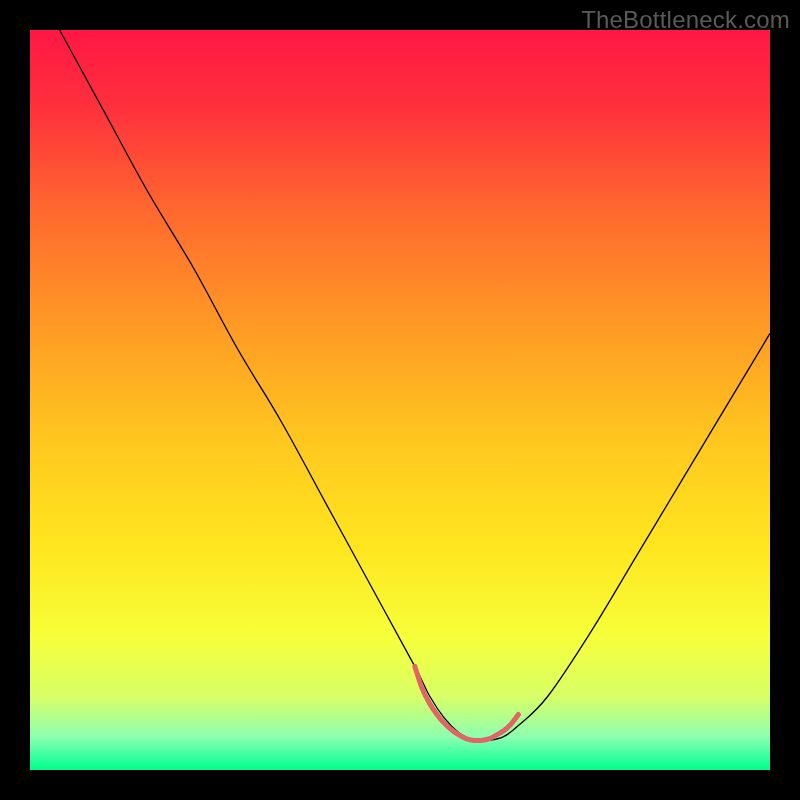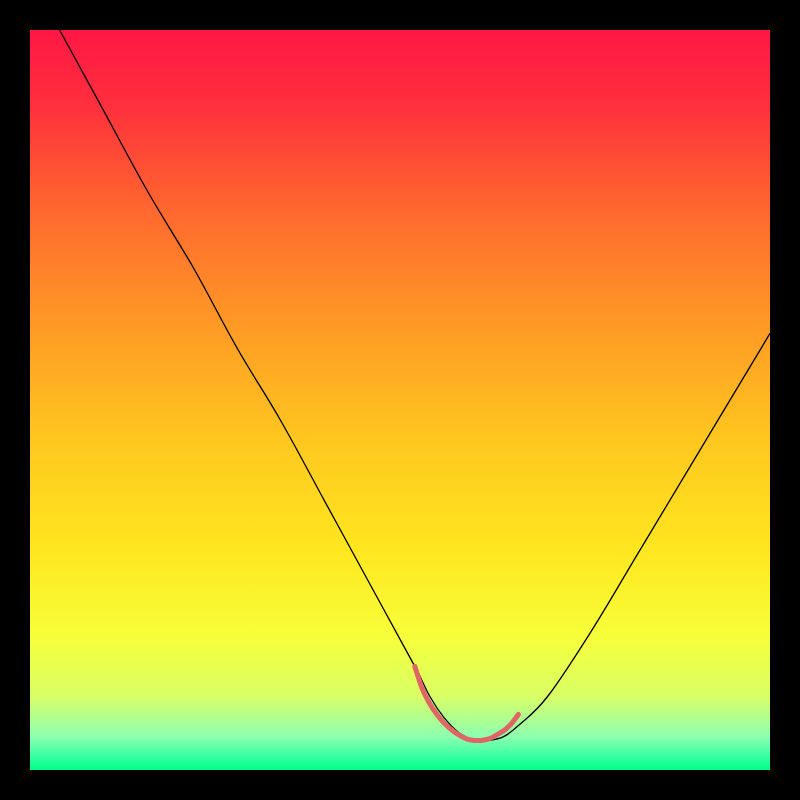--- a/index.html
+++ b/index.html
@@ -63,13 +63,14 @@
             <stop offset="100%" stop-color="#00ff88"></stop>
           </linearGradient>
       </defs>
       <rect x="0" y="0" width="100" height="100" fill="url(#bg)"></rect>
     </svg>
     <svg class="curves" viewBox="0 0 100 100" preserveAspectRatio="none">
       <path id="path-main" fill="none" stroke="#000000" stroke-width="1.3" vector-effect="non-scaling-stroke" d="M 4 0 C 5.08 1.98, 7.84 7.04, 10 11 C 12.16 14.96, 13.84 18.22, 16 22 C 18.16 25.78, 19.84 28.22, 22 32 C 24.16 35.78, 25.840000000000003 39.220000000000006, 28.000000000000004 43.00000000000001 C 30.160000000000004 46.78000000000001, 31.84 49.22, 34 53 C 36.16 56.78, 37.84 60.04, 40 64 C 42.16 67.96, 43.84 71.04, 46 75 C 48.16 78.96, 50.56 83.3, 52 86 C 53.44 88.7, 53.28 88.74, 54 90 C 54.72 91.26, 55.28000000000001 92.1, 56.00000000000001 93 C 56.720000000000006 93.9, 57.279999999999994 94.46, 57.99999999999999 95 C 58.71999999999999 95.54, 59.28 95.82, 60 96 C 60.72 96.18, 61.28 96.09, 62 96 C 62.72 95.91, 63.28 95.86, 64 95.5 C 64.72 95.14, 64.92 94.99, 66 94 C 67.08 93.01, 68.2 92.34, 70 90 C 71.8 87.66, 73.84 84.42, 76 81 C 78.16 77.58, 79.84 74.6, 82 71 C 84.16 67.4, 85.84 64.6, 88 61 C 90.16 57.4, 91.84 54.6, 94 51 C 96.16 47.4, 98.92 42.8, 100 41"></path>
       <path id="path-marker" fill="none" stroke="#e06666" stroke-width="5" stroke-linecap="round" stroke-linejoin="round" vector-effect="non-scaling-stroke" d="M 52 86 C 52.18 86.54, 52.64 88.1, 53 89 C 53.36 89.9, 53.64 90.37, 54 91 C 54.36 91.63, 54.64000000000001 92.014, 55.00000000000001 92.5 C 55.36000000000001 92.986, 55.64000000000001 93.322, 56.00000000000001 93.7 C 56.36000000000001 94.078, 56.63999999999999 94.312, 56.99999999999999 94.6 C 57.35999999999999 94.88799999999999, 57.63999999999999 95.084, 57.99999999999999 95.3 C 58.35999999999999 95.51599999999999, 58.64 95.67399999999999, 59 95.8 C 59.36 95.926, 59.64 95.964, 60 96 C 60.36 96.036, 60.64 96.036, 61 96 C 61.36 95.964, 61.64 95.926, 62 95.8 C 62.36 95.67399999999999, 62.64 95.49799999999999, 63 95.3 C 63.36 95.102, 63.64 94.97, 64 94.7 C 64.36 94.43, 64.64 94.196, 65 93.8 C 65.36 93.404, 65.82 92.734, 66 92.5"></path>
     </svg>
   </div>
+  <div class="watermark">TheBottleneck.com</div>
 </div>
 
 </body></html>

